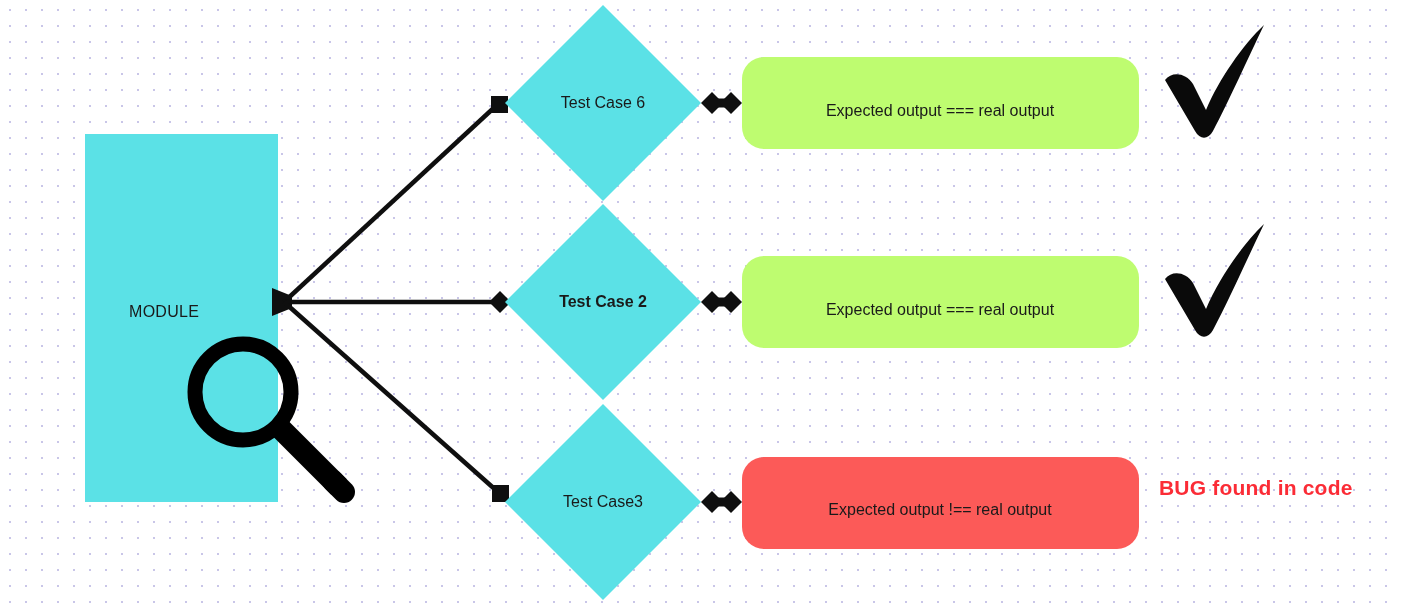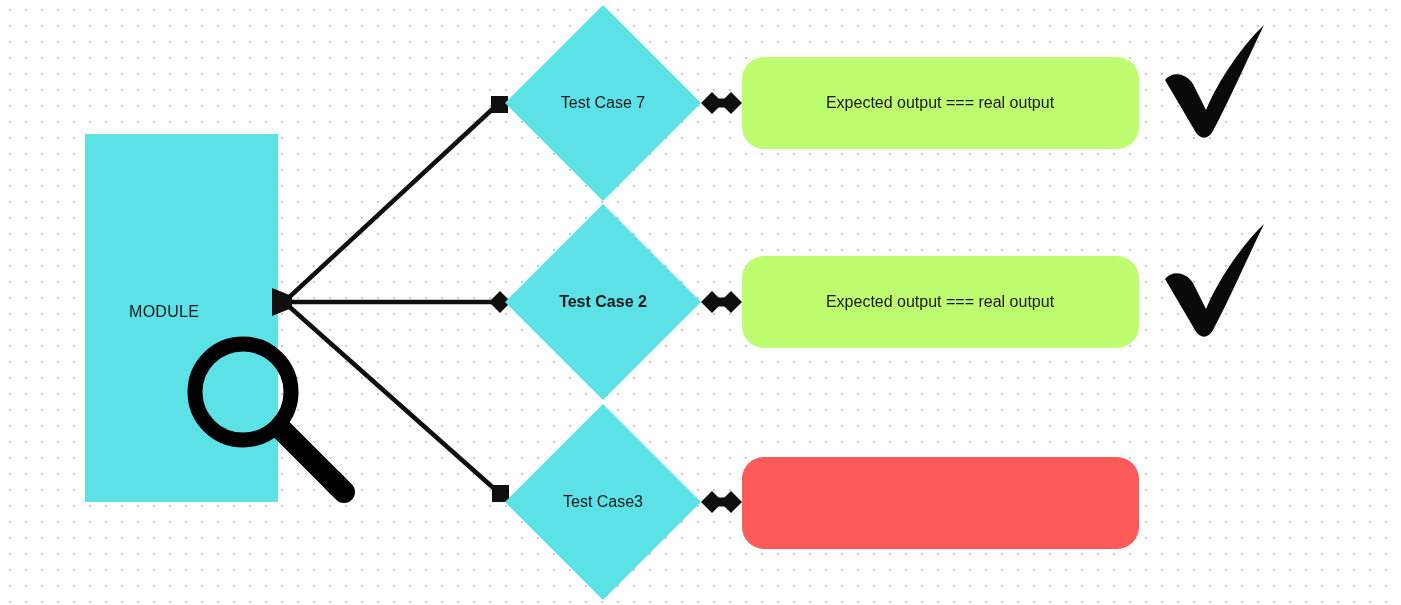--- a/index.html
+++ b/index.html
@@ -39,20 +39,21 @@
   }
   .tc-label {
     font-size: 16px;
     transform: translate(-50%, -50%);
     text-align: center;
   }
   .out-label {
     font-size: 16px;
     transform: translate(-50%, -50%);
     text-align: center;
+    margin-top: 8px;
   }
   #bug-label {
     left: 1159px;
     top: 488px;
     transform: translateY(-50%);
     font-size: 21px;
     font-weight: bold;
     color: #fb2c36;
     letter-spacing: 0.2px;
   }
@@ -118,21 +119,23 @@
     </g>
     <g>
       <path d="M 1165 279 C 1172 270 1186 272 1193 283 L 1206 309
                C 1219 278 1243 244 1264 224 C 1249 255 1228 302 1213 330
                C 1208 339 1200 339 1195 330 Z" fill="#0a0a0a"></path>
     </g>
   </svg>
 
   <div class="lbl" id="module-label">MODULE</div>
 
-  <div class="lbl tc-label" style="left:603px; top:103px;">Test Case 7</div>
+  <div class="lbl tc-label" style="left:603px; top:103px;">Test Case 6</div>
   <div class="lbl tc-label" style="left:603px; top:302px;font-weight:bold;">Test Case 2</div>
   <div class="lbl tc-label" style="left:603px; top:502px;text-align:center;">Test Case3</div>
 
   <div class="lbl out-label" style="left:940px; top:103px;">Expected output === real output</div>
   <div class="lbl out-label" style="left:940px; top:302px;">Expected output === real output</div>
+  <div class="lbl out-label" style="left:940px; top:502px;">Expected output !== real output</div>
 
+  <div class="lbl" id="bug-label">BUG found in code</div>
 
 </div>
 
 </body></html>

